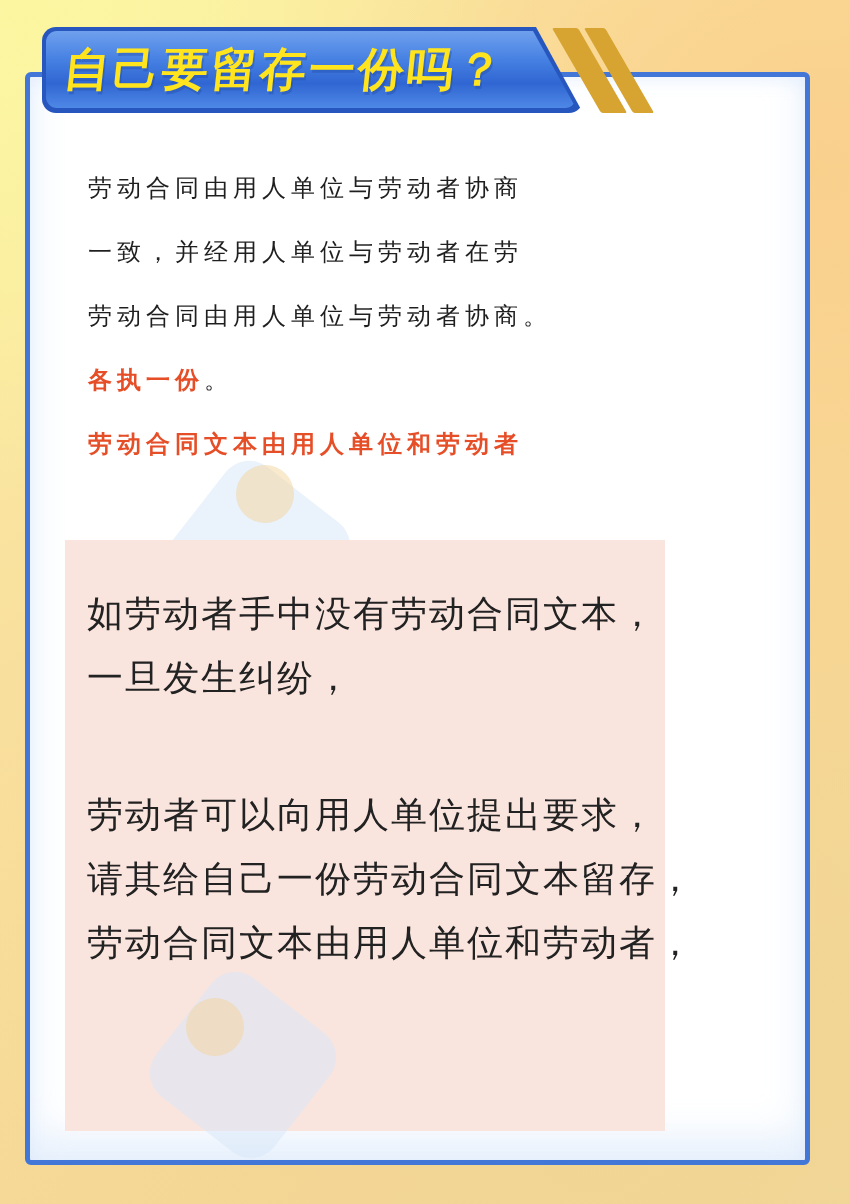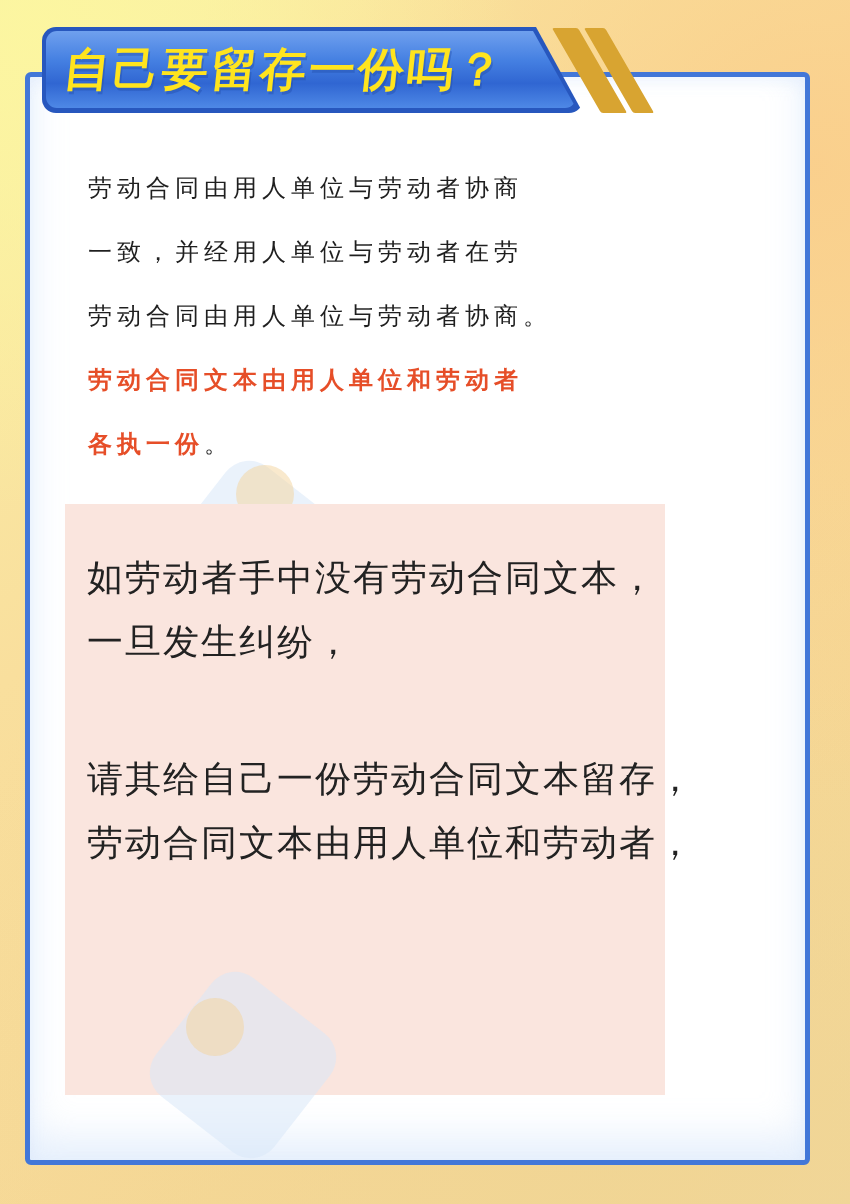--- a/index.html
+++ b/index.html
@@ -74,21 +74,21 @@
   }
   .intro .line { display:block; white-space:nowrap; }
   .intro .red {
     font-family:"Liberation Serif", serif; font-weight:700;
     color:#E64E28; letter-spacing:5px;
   }
   .intro .black-period { color:#1F1F1F; font-family:"Liberation Sans", sans-serif; font-weight:400; }
 
   
   .note {
-    position:absolute; left:65px; top:504px; width:600px; height:591px;
+    position:absolute; left:65px; top:540px; width:600px; height:591px;
     background:#FAE5DE; z-index:2;
   }
   .note-text {
     position:relative; padding:42px 18px 0 22px;
     font-size:36px; line-height:64px; letter-spacing:2px;
     color:#222; z-index:3;
   }
   .note-text .line { display:block; white-space:nowrap; }
   .note-group2 { margin-top:73px; }
 </style>
@@ -108,31 +108,32 @@
     <div class="banner-title">自己要留存一份吗？</div>
   </div>
 
   <div class="stripe s1"></div>
   <div class="stripe s2"></div>
 
   <div class="intro">
     <span class="line">劳动合同由用人单位与劳动者协商</span>
     <span class="line">一致，并经用人单位与劳动者在劳</span>
     <span class="line">劳动合同由用人单位与劳动者协商。</span>
+    <span class="line"><span class="red">各执一份</span><span class="black-period">。</span></span>
     <span class="line red">劳动合同文本由用人单位和劳动者</span>
-    <span class="line"><span class="red">各执一份</span><span class="black-period">。</span></span>
   </div>
 
   <div class="note">
     <div class="note-text">
       <div class="note-group1">
         <span class="line">如劳动者手中没有劳动合同文本，</span>
         <span class="line">一旦发生纠纷，</span>
       </div>
       <div class="note-group2">
+        <span class="line">劳动者可以向用人单位提出要求，</span>
         <span class="line">请其给自己一份劳动合同文本留存，</span>
         <span class="line">劳动合同文本由用人单位和劳动者，</span>
       </div>
     </div>
   </div>
 
   <div class="wm-square wm2" style="z-index:2;"></div>
   <div class="wm-circle wm2c" style="z-index:2;"></div>
 
 </div>

